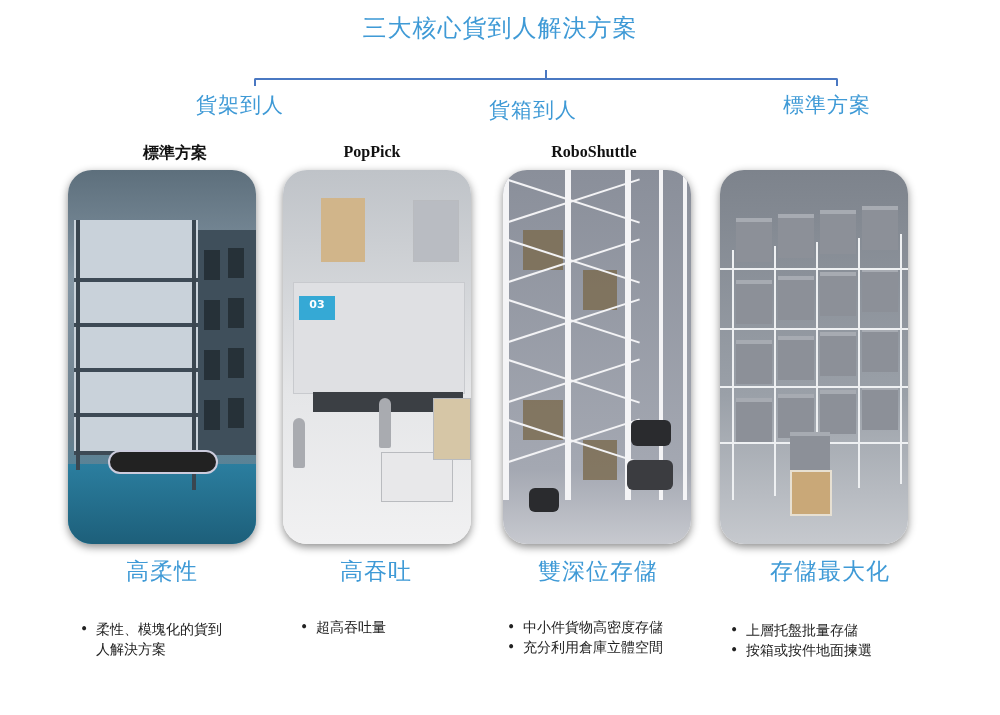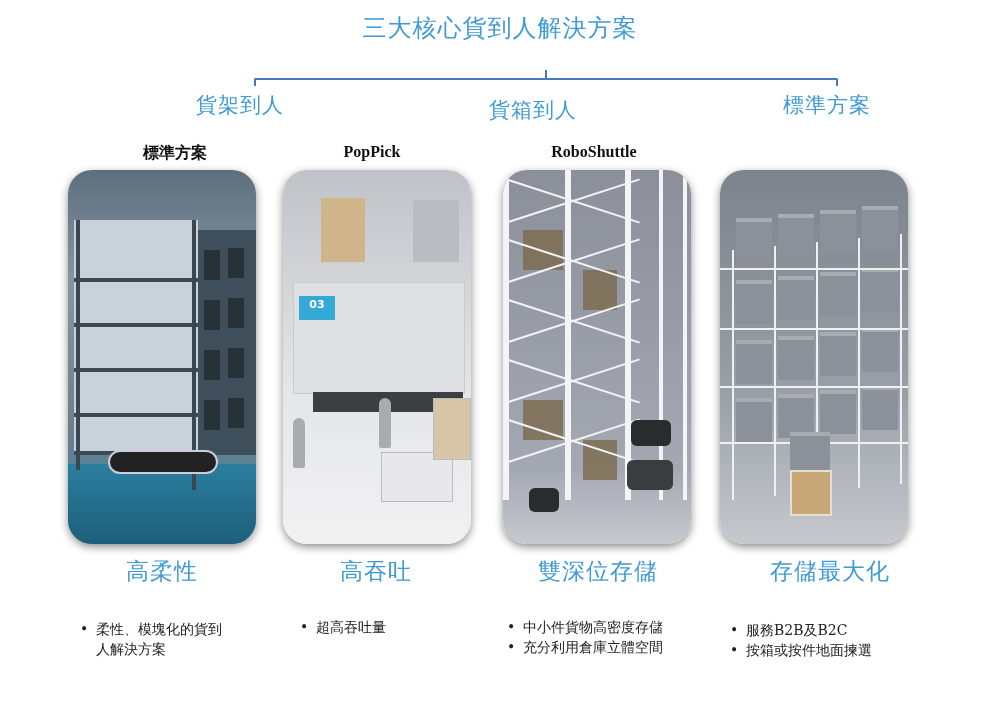--- a/index.html
+++ b/index.html
@@ -174,15 +174,15 @@
 人解決方案</li>
 </ul>
 <ul class="bl" style="left:300px; top:617px; width:170px;">
   <li>超高吞吐量</li>
 </ul>
 <ul class="bl" style="left:507px; top:617px; width:200px;">
   <li>中小件貨物高密度存儲</li>
   <li>充分利用倉庫立體空間</li>
 </ul>
 <ul class="bl" style="left:730px; top:620px; width:200px;">
-  <li>服務B2B及B2C</li>
+  <li>上層托盤批量存儲</li>
   <li>按箱或按件地面揀選</li>
 </ul>
 
 </body></html>

